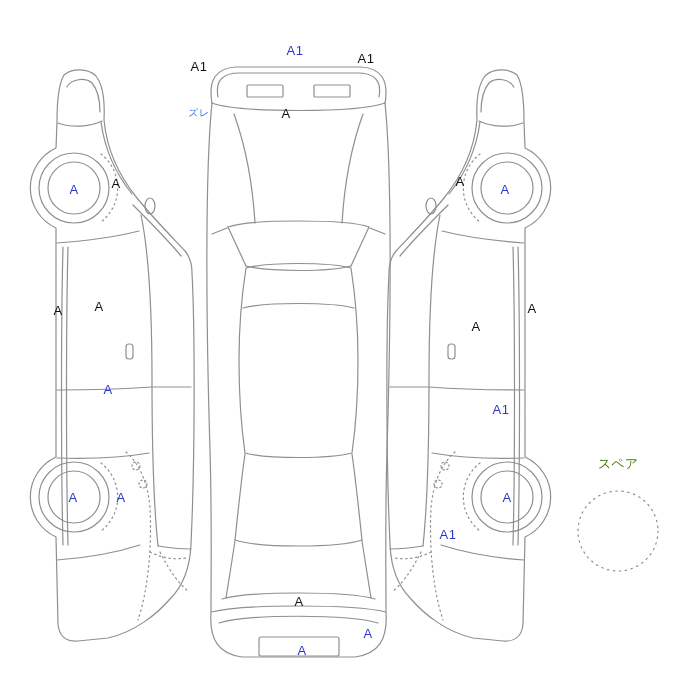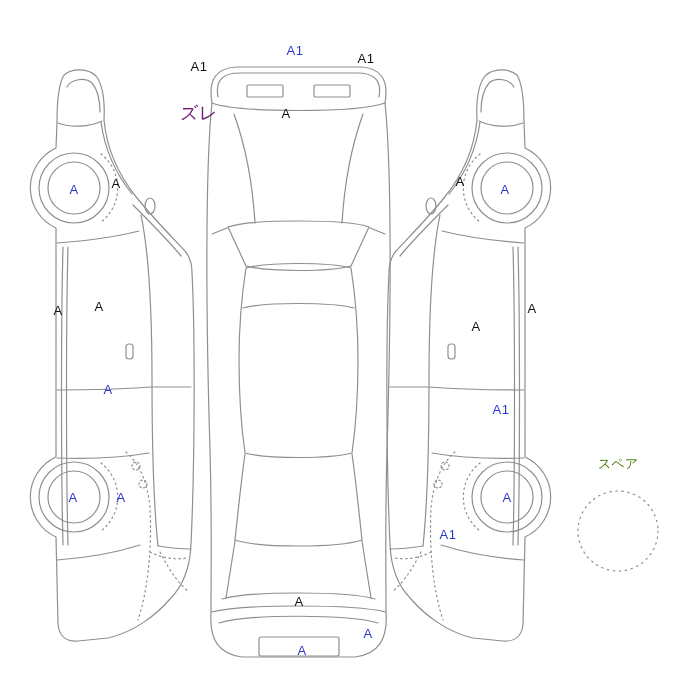--- a/index.html
+++ b/index.html
@@ -95,21 +95,21 @@
 
     </g>
   </svg>
 
   <div class="annotation-layer">
     <span class="spare-label" style="left: 618px; top: 463px; color: #4d7c0f;">スペア</span>
 
   <span class="annotation" style="left: 199px; top: 66px; color: rgb(17, 17, 17);">A1</span>
       <span class="annotation" style="left: 295px; top: 50px; color: rgb(42, 56, 204);">A1</span>
       <span class="annotation" style="left: 366px; top: 58px; color: rgb(17, 17, 17);">A1</span>
-      <span class="annotation" style="left: 199px; top: 113px; color: #701a75; font-size: 18px;">ズレ</span>
+      <span class="annotation" style="left: 199px; top: 113px; color: #3b82f6; font-size: 10px;">ズレ</span>
       <span class="annotation" style="left: 286px; top: 113px; color: rgb(17, 17, 17);">A</span>
       <span class="annotation" style="left: 116px; top: 183px; color: rgb(17, 17, 17);">A</span>
       <span class="annotation" style="left: 74px; top: 189px; color: rgb(42, 56, 204);">A</span>
       <span class="annotation" style="left: 460px; top: 181px; color: rgb(17, 17, 17);">A</span>
       <span class="annotation" style="left: 505px; top: 189px; color: rgb(42, 56, 204);">A</span>
       <span class="annotation" style="left: 58px; top: 310px; color: rgb(17, 17, 17);">A</span>
       <span class="annotation" style="left: 99px; top: 306px; color: rgb(17, 17, 17);">A</span>
       <span class="annotation" style="left: 532px; top: 308px; color: rgb(17, 17, 17);">A</span>
       <span class="annotation" style="left: 476px; top: 326px; color: rgb(17, 17, 17);">A</span>
       <span class="annotation" style="left: 108px; top: 389px; color: rgb(42, 56, 204);">A</span>

